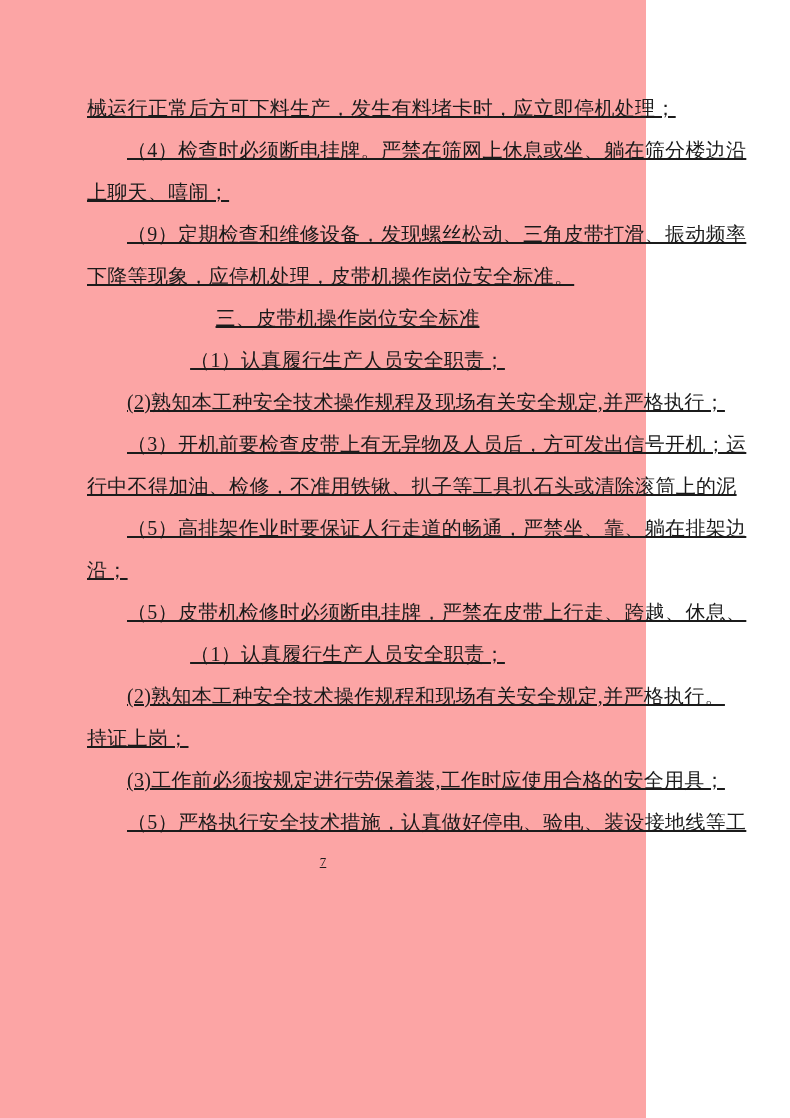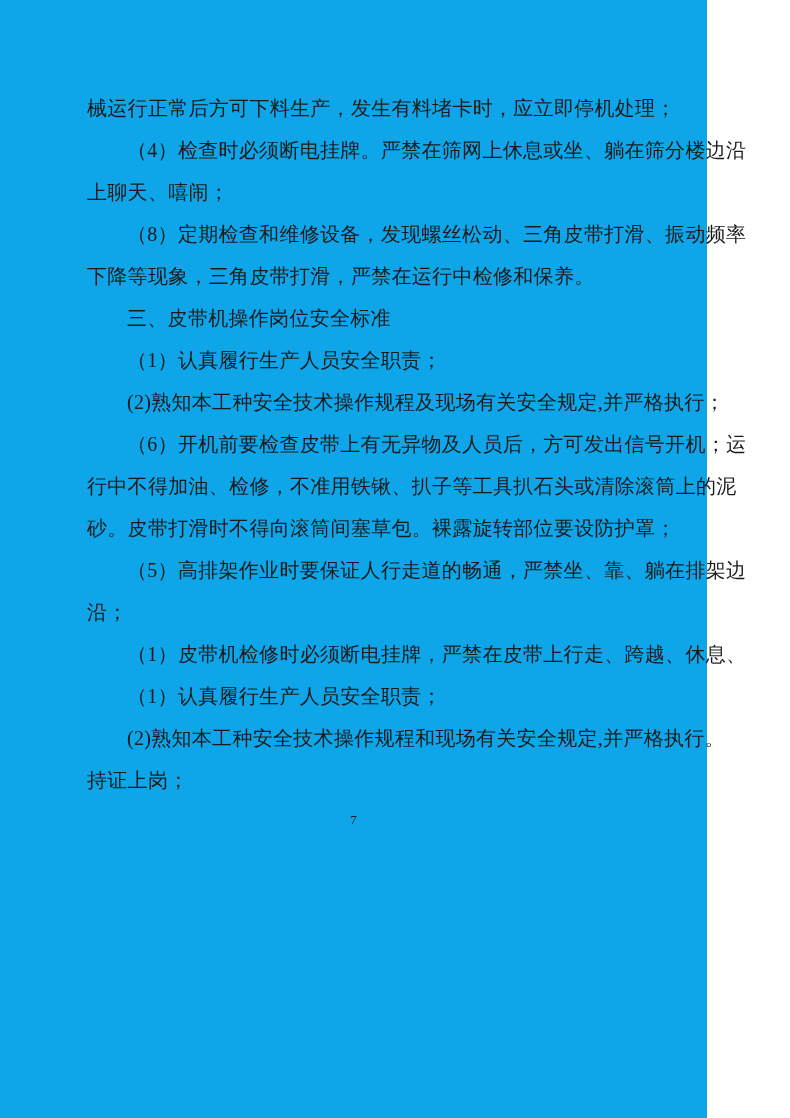--- a/index.html
+++ b/index.html
@@ -9,62 +9,65 @@
   body {
     width: 790px;
     height: 1118px;
     background: #ffffff;
     overflow: hidden;
     font-family: "Liberation Serif", "DejaVu Serif", serif;
     color: #1b1b1b;
   }
   .page {
     position: relative;
-    width: 707px;
+    width: 646px;
     height: 1118px;
-    background: #0ea5e9;
+    background: #fca5a5;
+    text-decoration: underline;
   }
   .content {
     padding: 87px 78px 0 87px;
   }
   .line {
     font-size: 20px;
     line-height: 42px;
     height: 42px;
     white-space: nowrap;
     letter-spacing: 0.3px;
   }
   .line.indent {
     padding-left: 40px;
+    text-align: center;
   }
   .page-number {
     margin-top: 9px;
     text-align: center;
     font-size: 13px;
     line-height: 20px;
     color: #1b1b1b;
   }
 </style>
 </head>
 <body>
 
 <div class="page">
   <div class="content">
     <div class="line">械运行正常后方可下料生产，发生有料堵卡时，应立即停机处理；</div>
     <div class="line indent">（4）检查时必须断电挂牌。严禁在筛网上休息或坐、躺在筛分楼边沿</div>
     <div class="line">上聊天、嘻闹；</div>
-    <div class="line indent">（8）定期检查和维修设备，发现螺丝松动、三角皮带打滑、振动频率</div>
-    <div class="line">下降等现象，三角皮带打滑，严禁在运行中检修和保养。</div>
+    <div class="line indent">（9）定期检查和维修设备，发现螺丝松动、三角皮带打滑、振动频率</div>
+    <div class="line">下降等现象，应停机处理，皮带机操作岗位安全标准。</div>
     <div class="line indent">三、皮带机操作岗位安全标准</div>
     <div class="line indent">（1）认真履行生产人员安全职责；</div>
     <div class="line indent">(2)熟知本工种安全技术操作规程及现场有关安全规定,并严格执行；</div>
-    <div class="line indent">（6）开机前要检查皮带上有无异物及人员后，方可发出信号开机；运</div>
+    <div class="line indent">（3）开机前要检查皮带上有无异物及人员后，方可发出信号开机；运</div>
     <div class="line">行中不得加油、检修，不准用铁锹、扒子等工具扒石头或清除滚筒上的泥</div>
-    <div class="line">砂。皮带打滑时不得向滚筒间塞草包。裸露旋转部位要设防护罩；</div>
     <div class="line indent">（5）高排架作业时要保证人行走道的畅通，严禁坐、靠、躺在排架边</div>
     <div class="line">沿；</div>
-    <div class="line indent">（1）皮带机检修时必须断电挂牌，严禁在皮带上行走、跨越、休息、</div>
+    <div class="line indent">（5）皮带机检修时必须断电挂牌，严禁在皮带上行走、跨越、休息、</div>
     <div class="line indent">（1）认真履行生产人员安全职责；</div>
     <div class="line indent">(2)熟知本工种安全技术操作规程和现场有关安全规定,并严格执行。</div>
     <div class="line">持证上岗；</div>
+    <div class="line indent">(3)工作前必须按规定进行劳保着装,工作时应使用合格的安全用具；</div>
+    <div class="line indent">（5）严格执行安全技术措施，认真做好停电、验电、装设接地线等工</div>
   </div>
   <div class="page-number">7</div>
 </div>
 
 </body></html>

